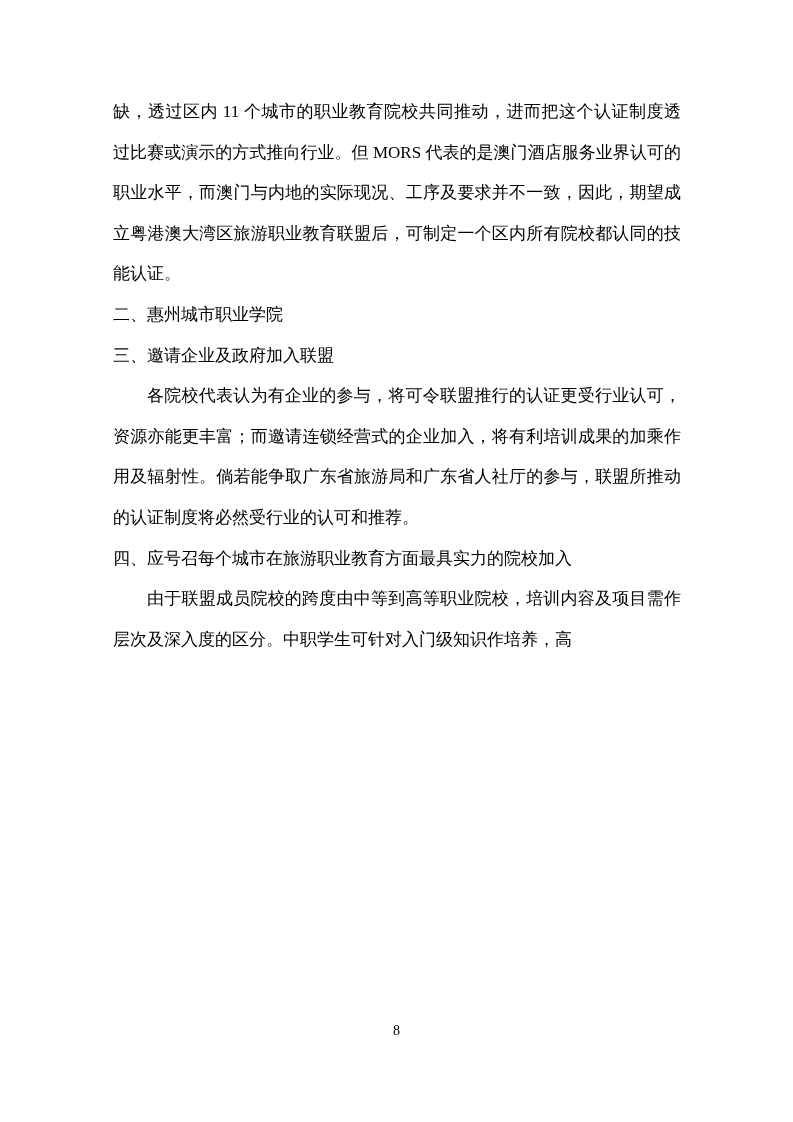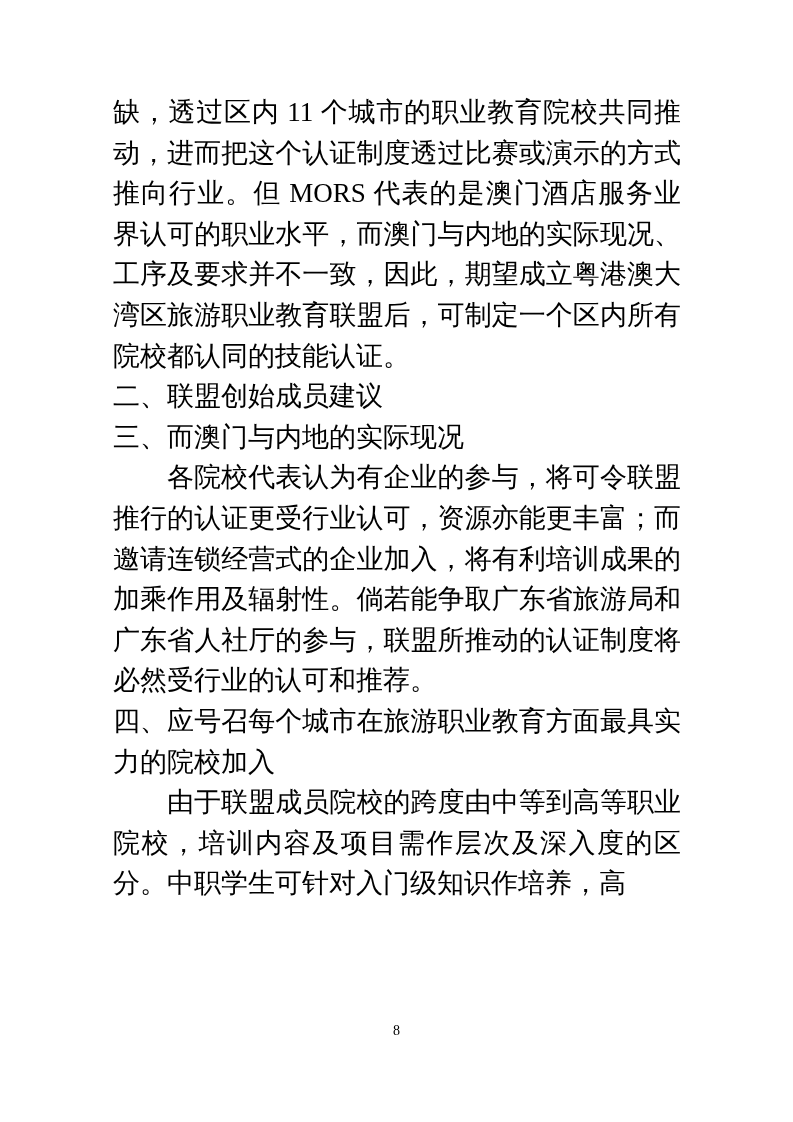--- a/index.html
+++ b/index.html
@@ -21,21 +21,21 @@
   }
   .content {
     position: absolute;
     left: 113px;
     top: 92px;
     width: 568px;
   }
   .content p {
     margin: 0;
     padding: 0;
-    font-size: 27px;
+    font-size: 17px;
     line-height: 40.6px;
     color: #000000;
     text-align: justify;
     font-family: "Liberation Serif", serif;
   }
   .content p.indent {
     text-indent: 2em;
   }
   .page-number {
     position: absolute;
@@ -48,20 +48,20 @@
     color: #000000;
     font-family: "Liberation Serif", serif;
   }
 </style>
 </head>
 <body>
 
 <div class="page">
   <div class="content" id="paragraphs">
       <p class="">缺，透过区内 11 个城市的职业教育院校共同推动，进而把这个认证制度透过比赛或演示的方式推向行业。但 MORS 代表的是澳门酒店服务业界认可的职业水平，而澳门与内地的实际现况、工序及要求并不一致，因此，期望成立粤港澳大湾区旅游职业教育联盟后，可制定一个区内所有院校都认同的技能认证。</p>
-      <p class="">二、联盟创始成员建议</p>
-      <p class="">三、而澳门与内地的实际现况</p>
+      <p class="">二、惠州城市职业学院</p>
+      <p class="">三、邀请企业及政府加入联盟</p>
       <p class="indent">各院校代表认为有企业的参与，将可令联盟推行的认证更受行业认可，资源亦能更丰富；而邀请连锁经营式的企业加入，将有利培训成果的加乘作用及辐射性。倘若能争取广东省旅游局和广东省人社厅的参与，联盟所推动的认证制度将必然受行业的认可和推荐。</p>
       <p class="">四、应号召每个城市在旅游职业教育方面最具实力的院校加入</p>
       <p class="indent">由于联盟成员院校的跨度由中等到高等职业院校，培训内容及项目需作层次及深入度的区分。中职学生可针对入门级知识作培养，高</p>
     </div>
   <div class="page-number">8</div>
 </div>
 
 </body></html>

